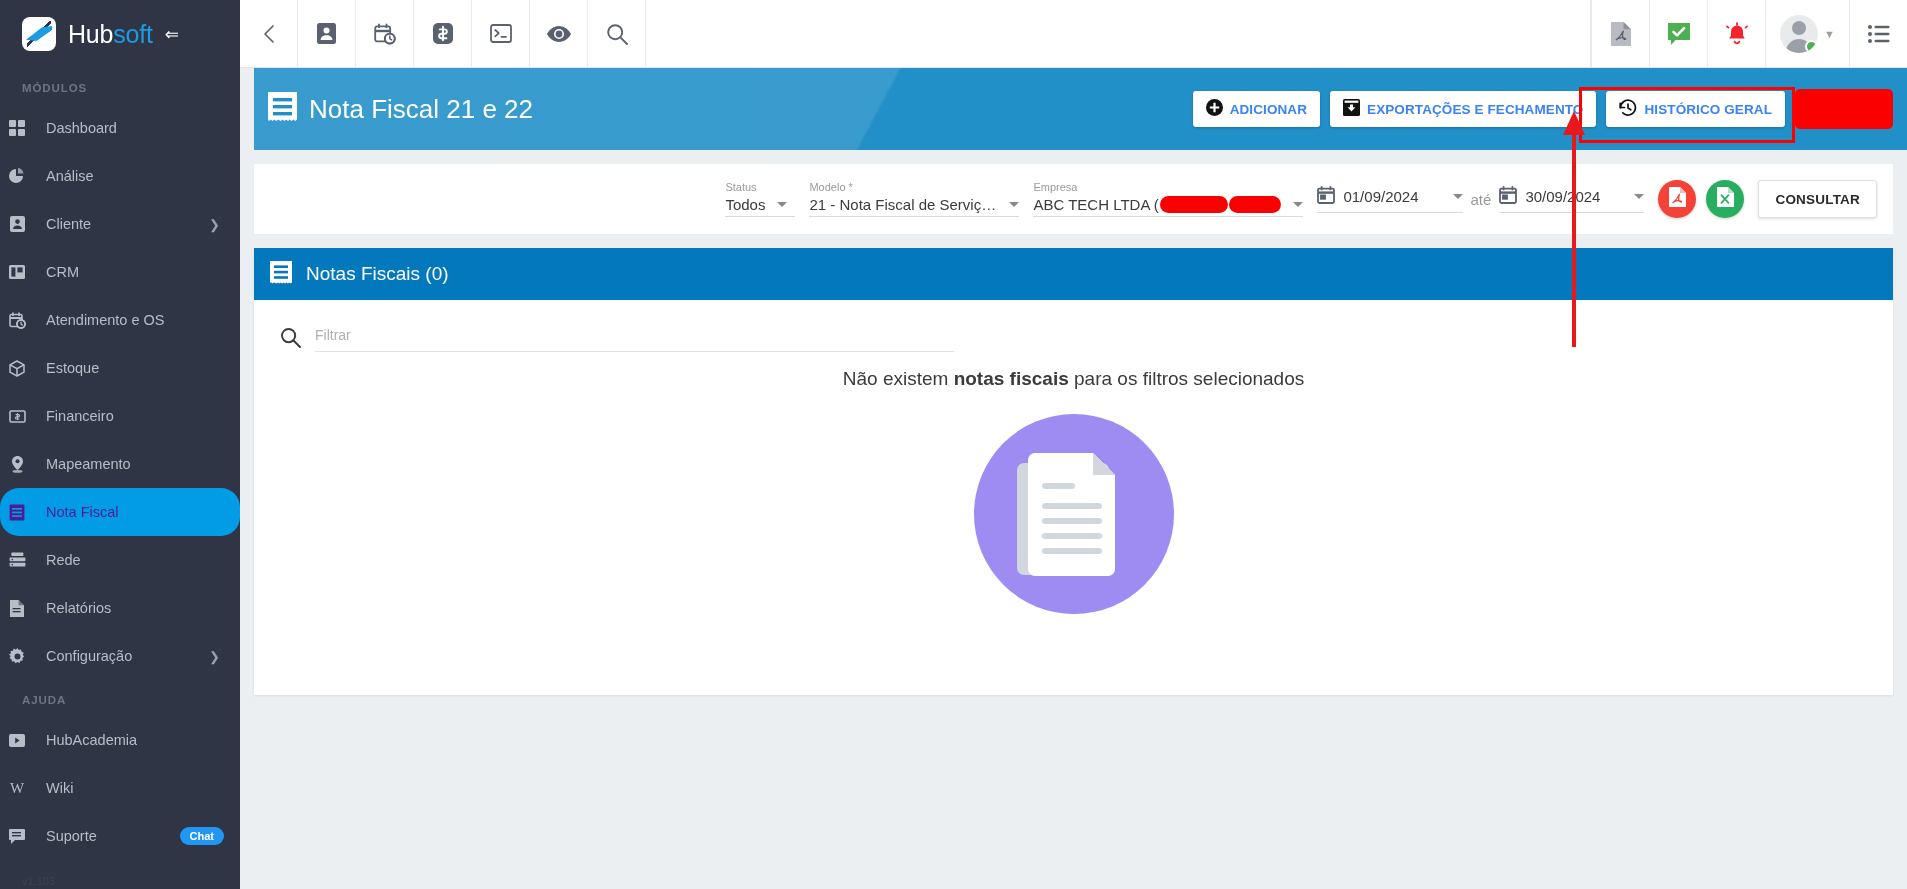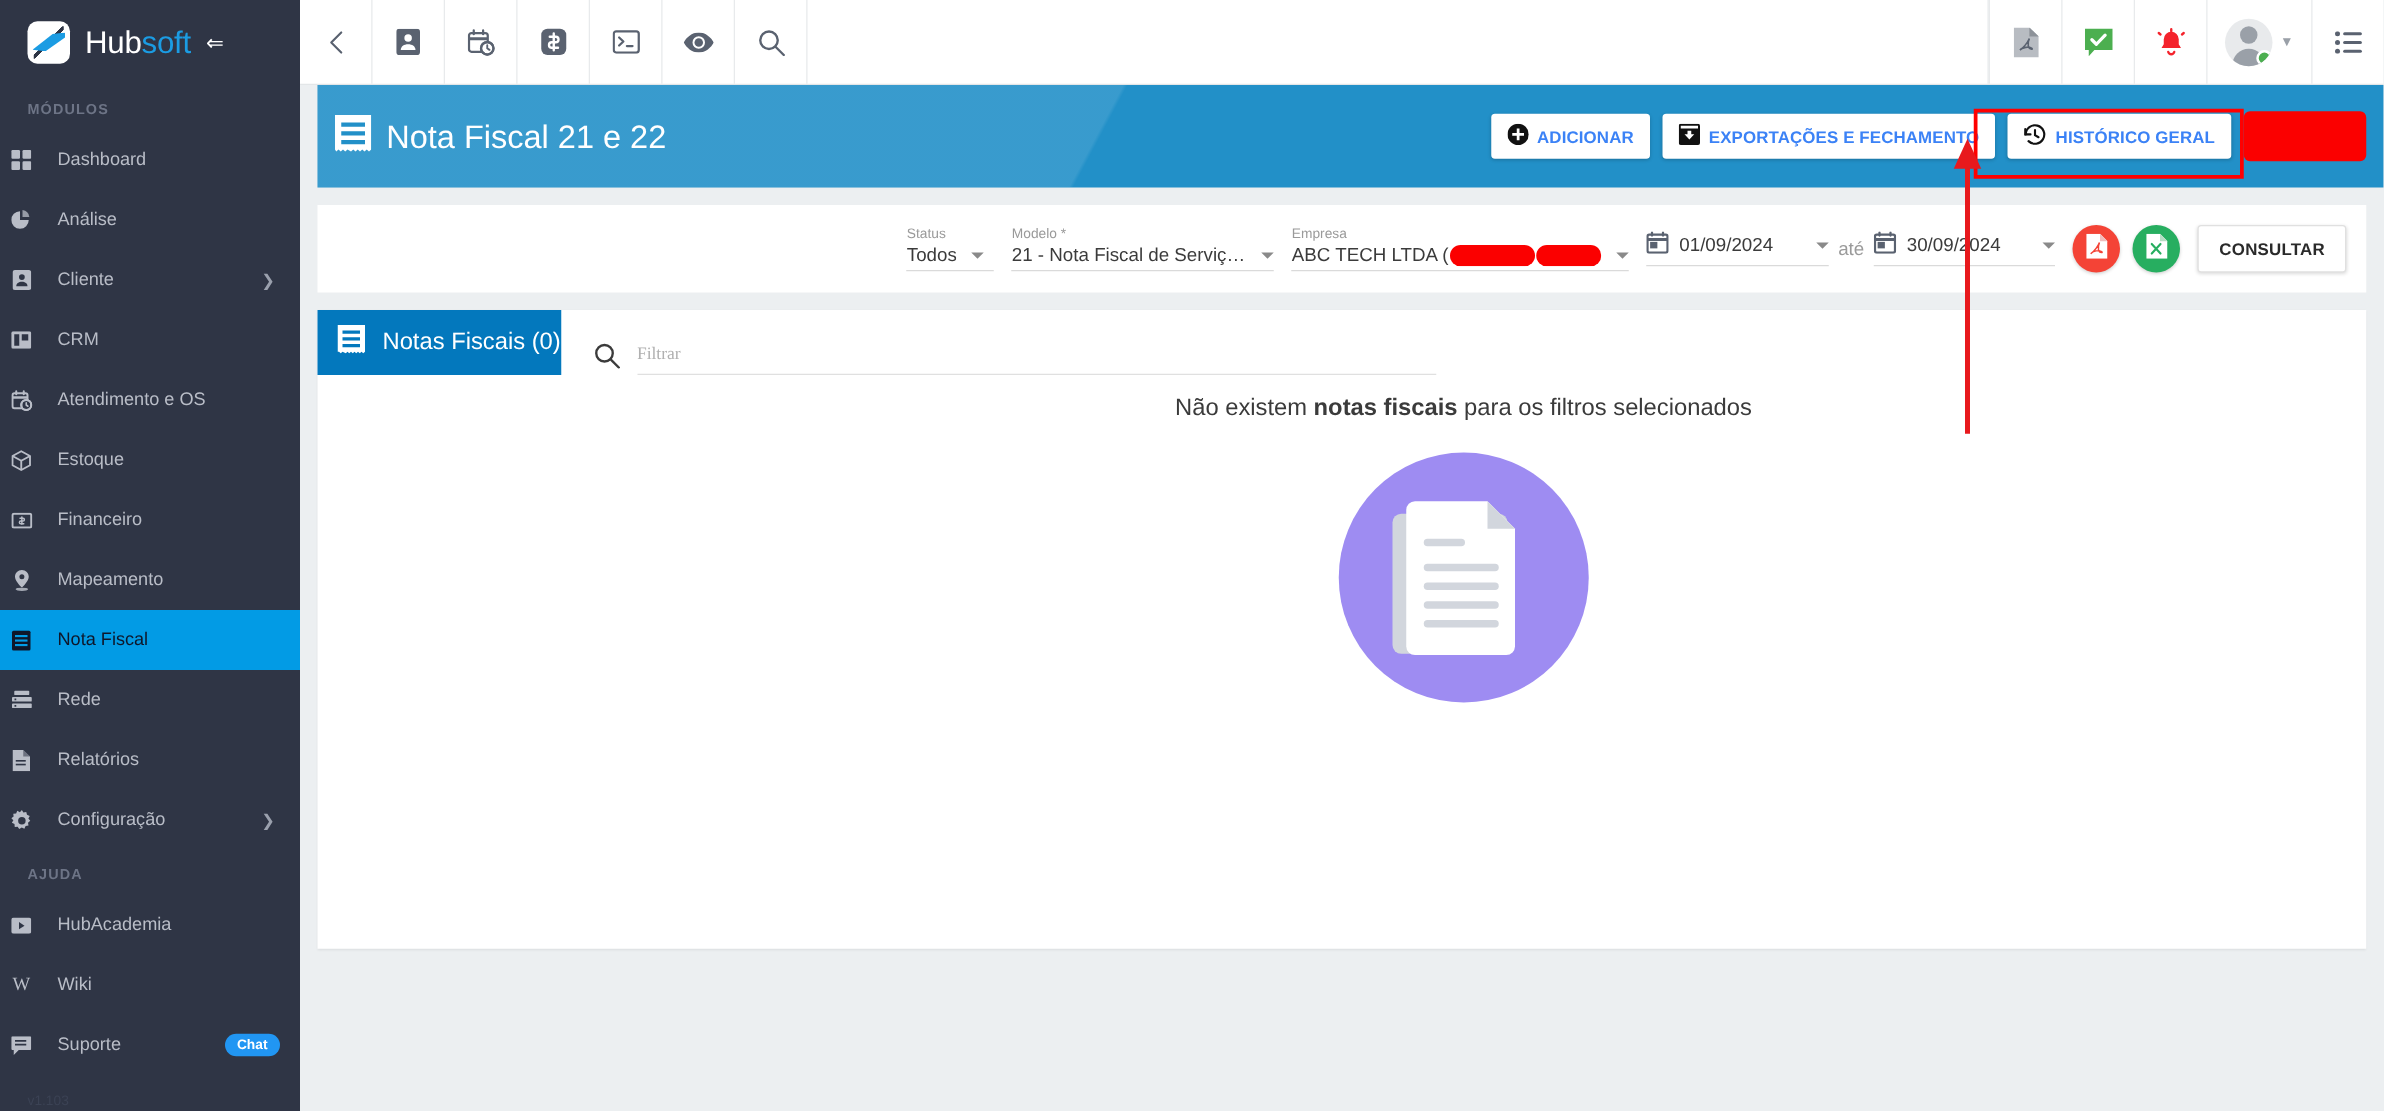--- a/index.html
+++ b/index.html
@@ -71,21 +71,22 @@
     display: flex; align-items: center;
     height: 48px;
     padding-left: 6px;
     color: #b9bdc7;
     font-size: 14.5px;
     cursor: pointer;
     position: relative;
   }
   .nav-item.active {
     background: #029be5;
-    color: #0f172a;
+    color: #4c1d95;
+    border-radius: 19px;
   }
   .nav-ico {
     width: 22px; height: 18px;
     margin-right: 18px;
     display: flex; align-items: center; justify-content: center;
     flex-shrink: 0;
   }
   .nav-ico svg { display: block; }
   .nav-arrow {
     position: absolute; right: 20px;
@@ -274,22 +275,22 @@
   }
 
   
   .arrow-annot { position: absolute; z-index: 40; pointer-events: none; }
 
   
   .card {
     margin: 14px 14px 0 14px;
     background: #ffffff;
     flex-shrink: 0;
-    height: 511px;
-    display: flex; flex-direction: row;
+    height: 447px;
+    display: flex; flex-direction: column;
     box-shadow: 0 1px 2px rgba(0,0,0,.08);
   }
   .card-head {
     height: 52px; background: #0378bd;
     display: flex; align-items: center; padding-left: 16px;
     color: #ffffff; gap: 14px;
   }
   .card-head h2 { font-size: 19px; font-weight: 400; }
   .card-body { flex: 1; position: relative; }
   .search-row {
@@ -297,21 +298,21 @@
     gap: 14px;
     padding: 26px 0 0 26px;
     width: 700px;
   }
   .search-line {
     flex: 1; border-bottom: 1px solid #e0e0e0; padding-bottom: 7px;
   }
   .search-line input {
     border: none; outline: none; width: 100%;
     font-size: 14px; color: #3b3b3b;
-    font-family: Liberation Serif, serif;
+    font-family: Liberation Sans, sans-serif;
     background: transparent;
   }
   .search-line input::placeholder { color: #b0b0b0; }
   .empty-state {
     position: absolute; left: 0; right: 0; top: 68px;
     display: flex; flex-direction: column; align-items: center;
   }
   .empty-msg {
     font-size: 19px; color: #3b3b3b; font-weight: 400;
     margin-bottom: 24px;

